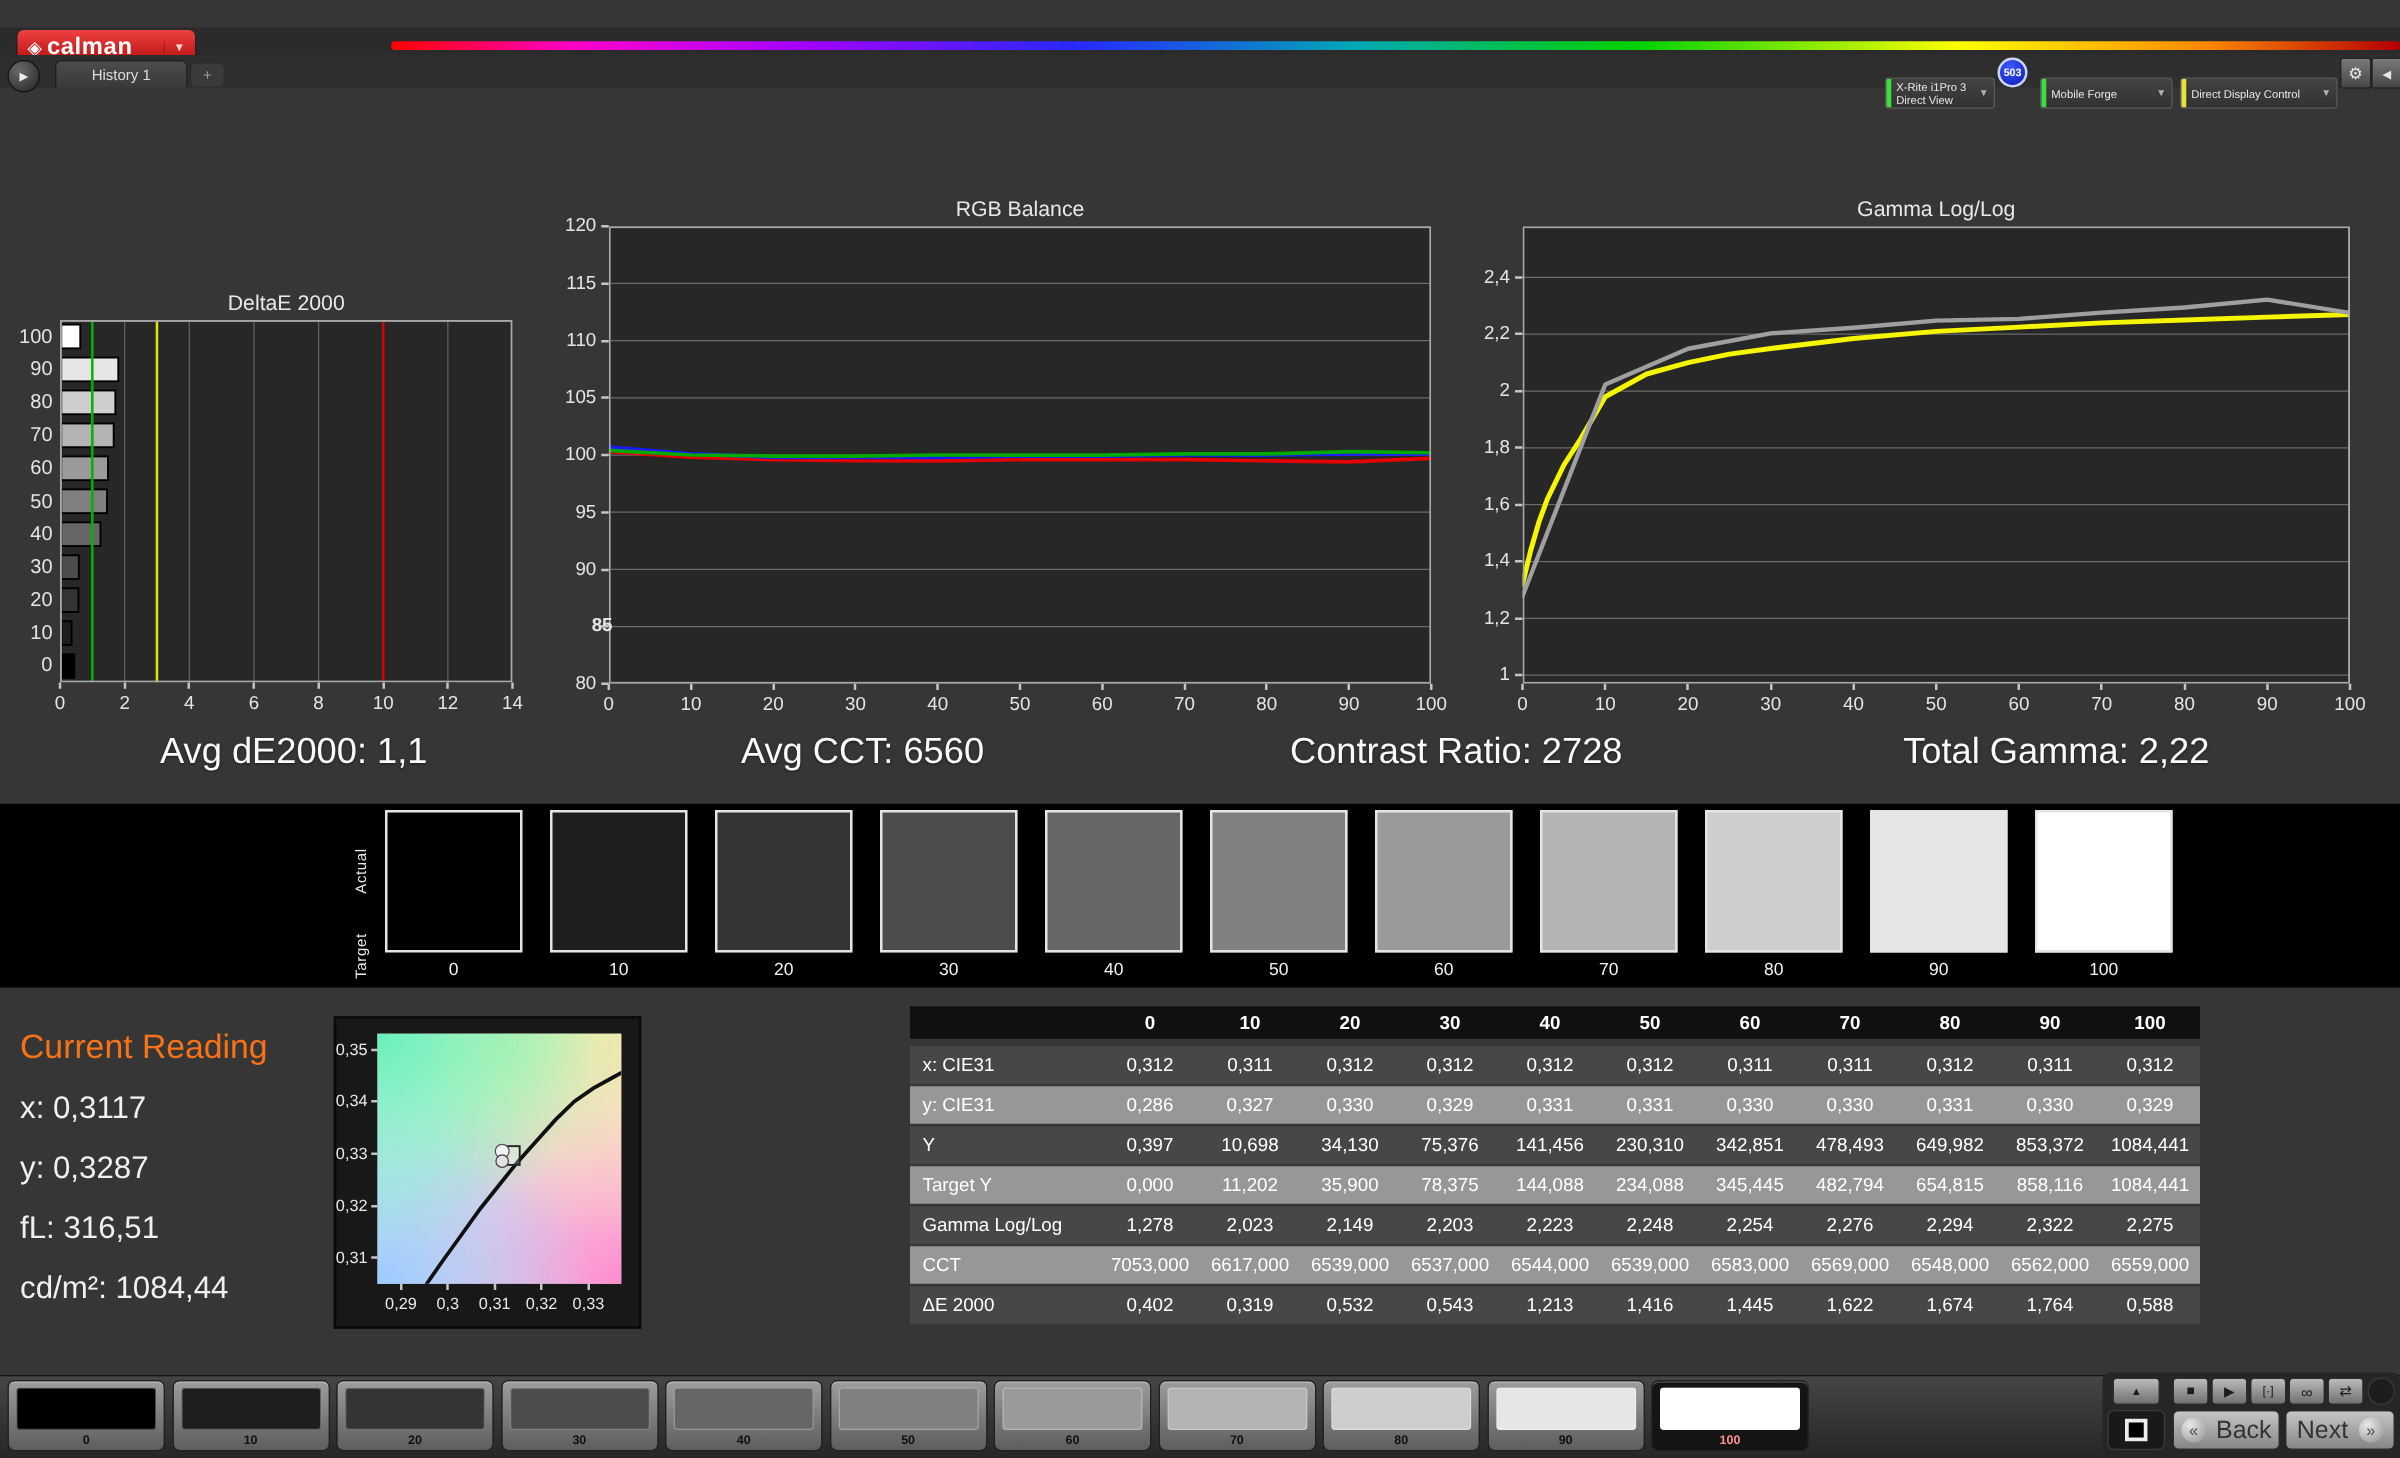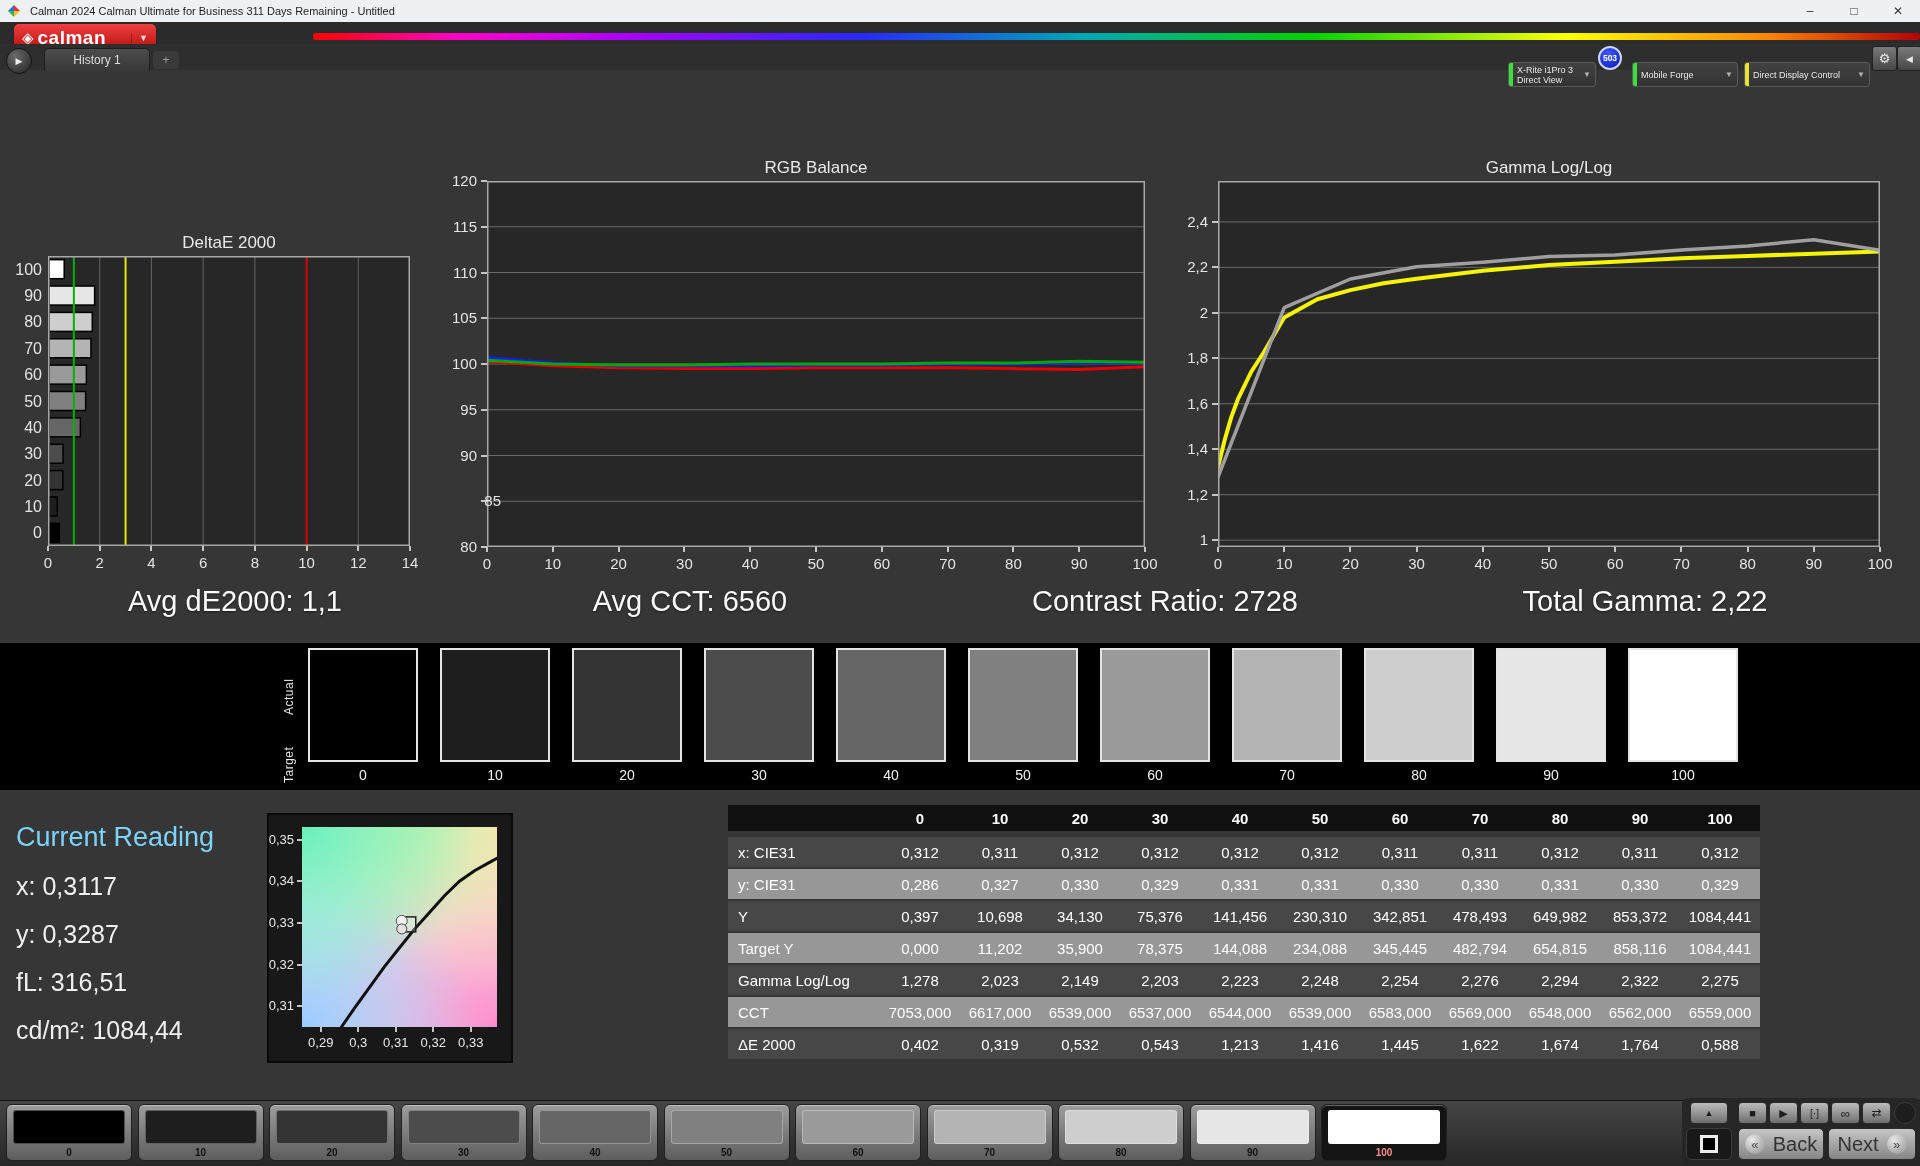--- a/index.html
+++ b/index.html
@@ -57,21 +57,21 @@
   .axis-label{position:absolute;color:#e4e4e4;font-size:15px;white-space:nowrap;}
   .axis-label.right{text-align:right;}
   .axis-label.center{transform:translateX(-50%);text-align:center;}
   .tickmark{position:absolute;background:#c4c4c4;}
   
   .gray-strip{position:absolute;left:0;top:643px;width:1920px;height:147px;background:#000;}
   .vlabel{position:absolute;color:#e8e8e8;font-size:12px;writing-mode:vertical-rl;transform:rotate(180deg);letter-spacing:.5px;}
   .strip-swatch{position:absolute;border:2px solid #e4e4e4;box-sizing:border-box;}
   .strip-label{position:absolute;color:#f2f2f2;font-size:14px;text-align:center;}
   
-  .cr-title{position:absolute;left:16px;top:822px;font-size:27px;color:#7dd3fc;}
+  .cr-title{position:absolute;left:16px;top:822px;font-size:27px;color:#f97316;}
   .cr-line{position:absolute;left:16px;font-size:25px;color:#f0f0f0;}
   
   .cie-frame{position:absolute;left:267px;top:813px;width:246px;height:250px;background:#181818;
              border:2px solid #0a0a0a;box-sizing:border-box;}
   .cie-plot{position:absolute;left:302px;top:827px;width:195px;height:200px;
       background:
         radial-gradient(circle at 0% 0%,rgba(96,240,185,.95),rgba(96,240,185,0) 62%),
         radial-gradient(circle at 55% 0%,rgba(190,245,170,.8),rgba(190,245,170,0) 55%),
         radial-gradient(circle at 100% 0%,rgba(255,225,170,.95),rgba(255,225,170,0) 60%),
         radial-gradient(circle at 0% 100%,rgba(150,200,255,.95),rgba(150,200,255,0) 62%),
@@ -111,29 +111,20 @@
           font-size:20px;color:#333;box-sizing:border-box;}
   .nav-circ{width:20px;height:20px;border-radius:50%;background:radial-gradient(circle at 35% 30%,#e8e8e8,#909090);
             display:flex;align-items:center;justify-content:center;font-size:13px;color:#4a4a4a;}
   .ind-circle{position:absolute;left:212px;top:4px;width:22px;height:22px;border-radius:50%;background:#1d1d1d;border:1px solid #3a3a3a;box-sizing:border-box;}
 </style>
 </head>
 <body>
 
 <div id="app">
 
-  <div class="titlebar">
-    <div class="app-icon"></div>
-    <div class="window-title">Calman 2024 Calman Ultimate for Business 311 Days Remaining  - Untitled</div>
-    <div class="winbtns">
-      <div class="winbtn">–</div>
-      <div class="winbtn">□</div>
-      <div class="winbtn">✕</div>
-    </div>
-  </div>
 
   <div class="menurow"></div>
   <div class="calman-btn">
     <span class="calman-diamond">◈</span>
     <span class="calman-text">calman</span>
     <span class="calman-arrow">▼</span>
   </div>
   <div class="spectrum"></div>
 
   <div class="tabrow"></div>
@@ -457,21 +448,21 @@
       <line x1="0" y1="45.75" x2="658" y2="45.75" stroke="#6a6a6a" stroke-width="1"></line>
       <line x1="0" y1="0" x2="658" y2="0" stroke="#6a6a6a" stroke-width="1"></line>
       <polyline points="0.0,180.3 65.8,184.8 131.6,186.7 197.4,187.6 263.2,187.6 329.0,186.7 394.8,186.7 460.6,186.7 526.4,187.6 592.2,188.5 658.0,185.7" fill="none" stroke="#e60000" stroke-width="3" stroke-linejoin="round" stroke-linecap="round"></polyline>
       <polyline points="0.0,176.6 65.8,182.1 131.6,184.8 197.4,184.8 263.2,184.8 329.0,183.9 394.8,183.9 460.6,183.0 526.4,183.0 592.2,182.1 658.0,182.1" fill="none" stroke="#1a1aff" stroke-width="3" stroke-linejoin="round" stroke-linecap="round"></polyline>
       <polyline points="0.0,179.3 65.8,183.0 131.6,183.9 197.4,183.9 263.2,183.0 329.0,183.0 394.8,183.0 460.6,182.1 526.4,182.1 592.2,180.3 658.0,181.2" fill="none" stroke="#00aa00" stroke-width="3" stroke-linejoin="round" stroke-linecap="round"></polyline>
       <rect x="0.75" y="0.75" width="656.5" height="364.5" fill="none" stroke="#a8a8a8" stroke-width="1.5"></rect>
     </svg>
     <div class="tickmark" style="left: 481px; top: 546px; width: 6px; height: 2px;"></div>
     <div class="axis-label right" style="left: 433px; top: 538px; width: 44px;">80</div>
     <div class="tickmark" style="left: 481px; top: 500.25px; width: 6px; height: 2px;"></div>
-    <div class="axis-label right" style="left: 457px; top: 492.25px; width: 44px;">85</div>
+    <div class="axis-label right" style="left: 446px; top: 492.25px; width: 44px; font-weight: bold;">85</div>
     <div class="tickmark" style="left: 481px; top: 454.5px; width: 6px; height: 2px;"></div>
     <div class="axis-label right" style="left: 433px; top: 446.5px; width: 44px;">90</div>
     <div class="tickmark" style="left: 481px; top: 408.75px; width: 6px; height: 2px;"></div>
     <div class="axis-label right" style="left: 433px; top: 400.75px; width: 44px;">95</div>
     <div class="tickmark" style="left: 481px; top: 363px; width: 6px; height: 2px;"></div>
     <div class="axis-label right" style="left: 433px; top: 355px; width: 44px;">100</div>
     <div class="tickmark" style="left: 481px; top: 317.25px; width: 6px; height: 2px;"></div>
     <div class="axis-label right" style="left: 433px; top: 309.25px; width: 44px;">105</div>
     <div class="tickmark" style="left: 481px; top: 271.5px; width: 6px; height: 2px;"></div>
     <div class="axis-label right" style="left: 433px; top: 263.5px; width: 44px;">110</div>

